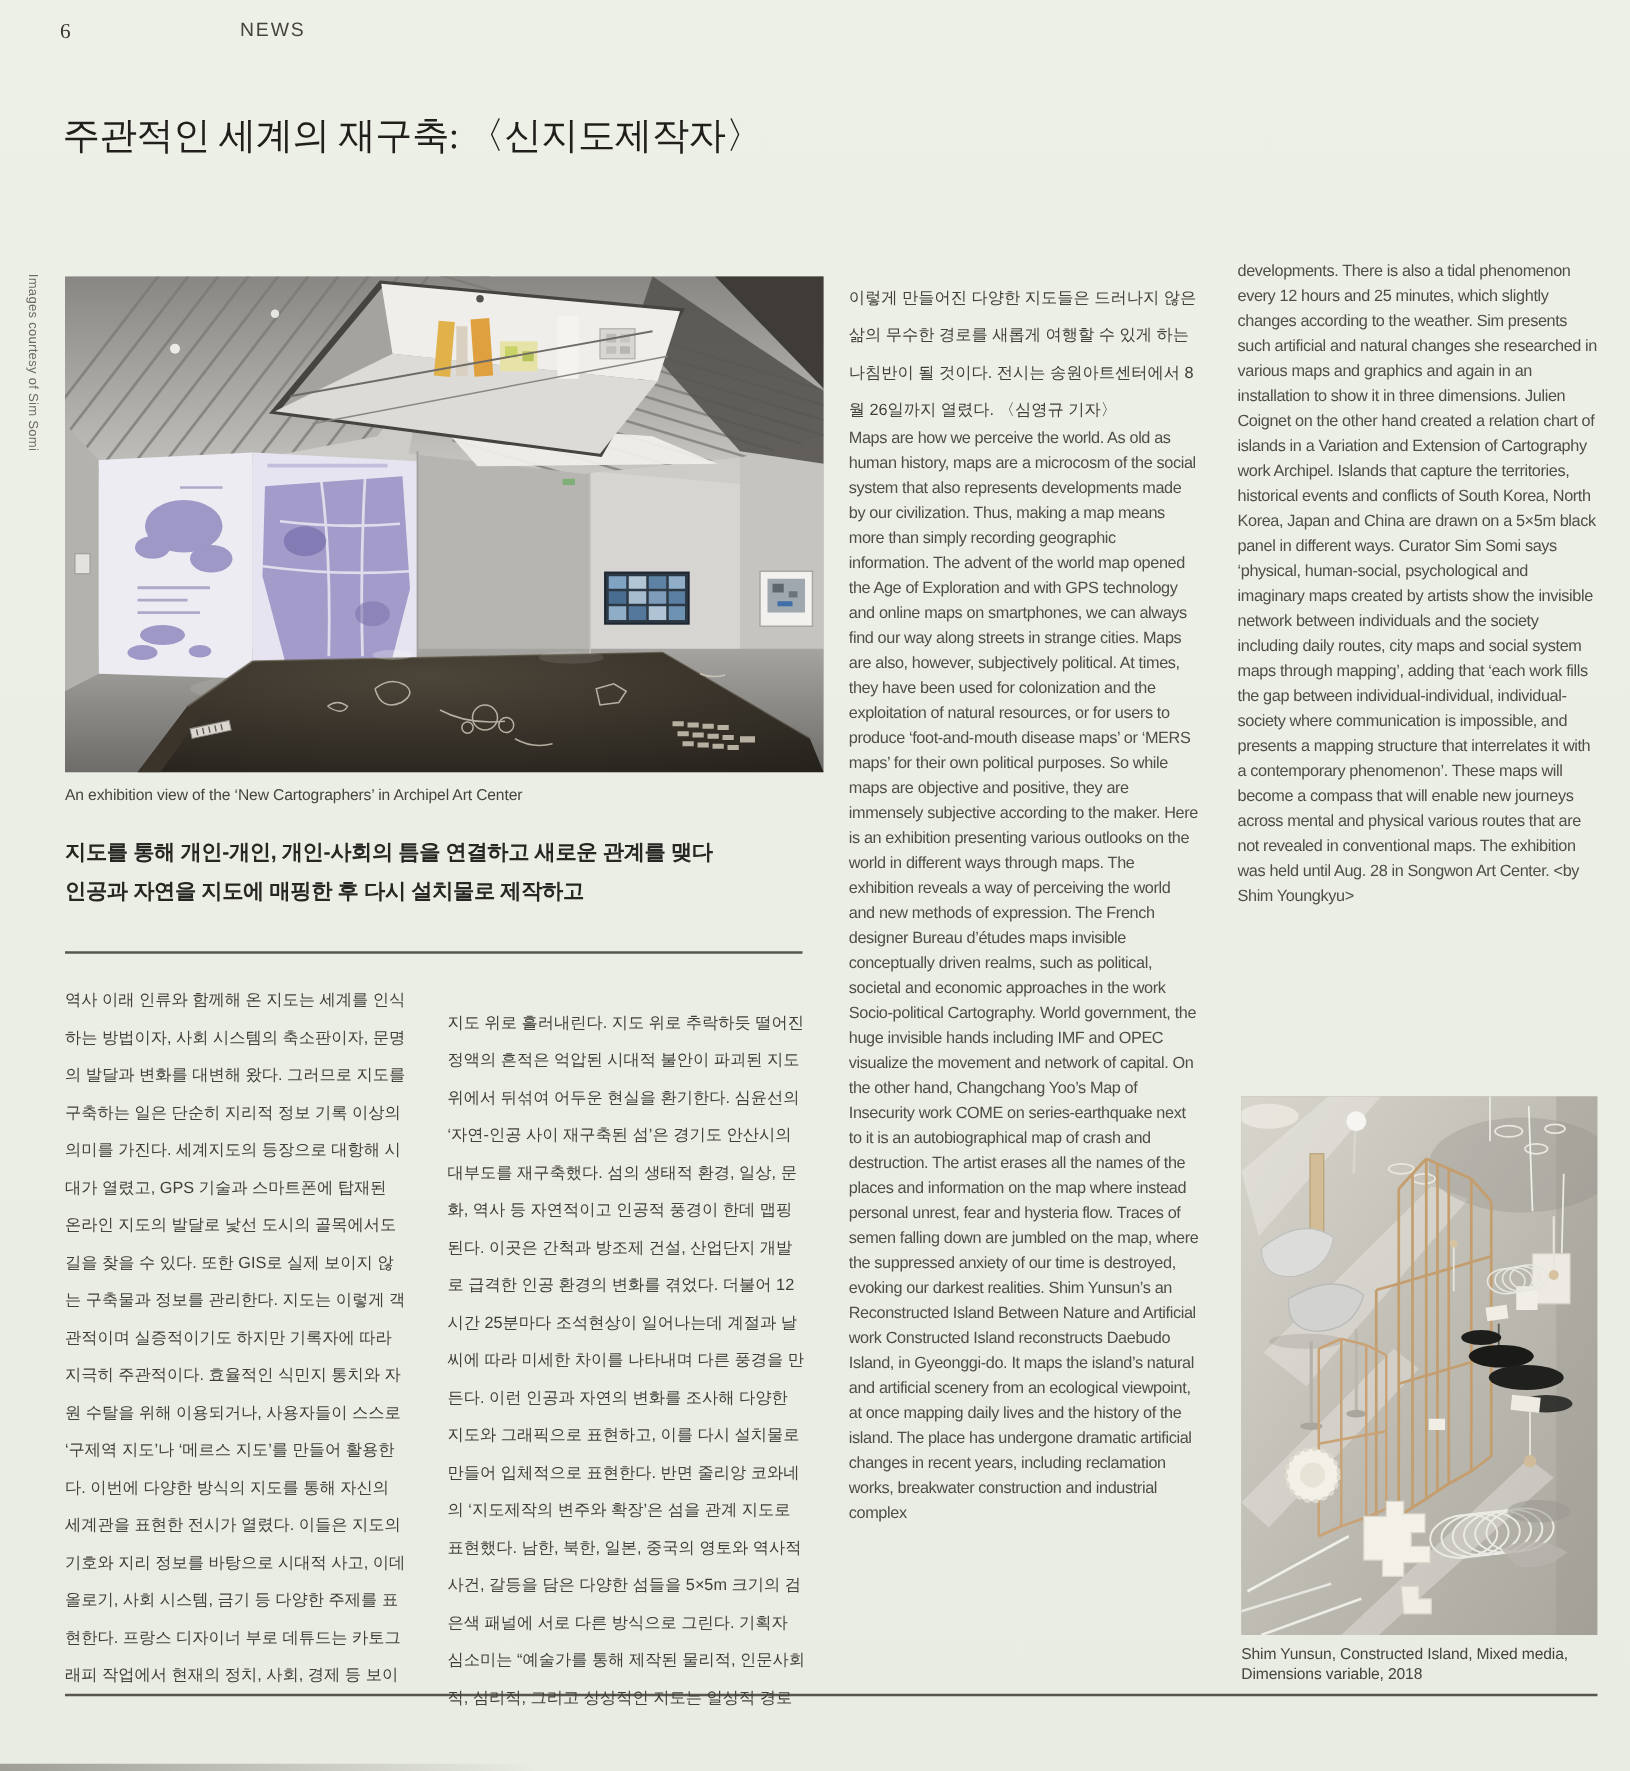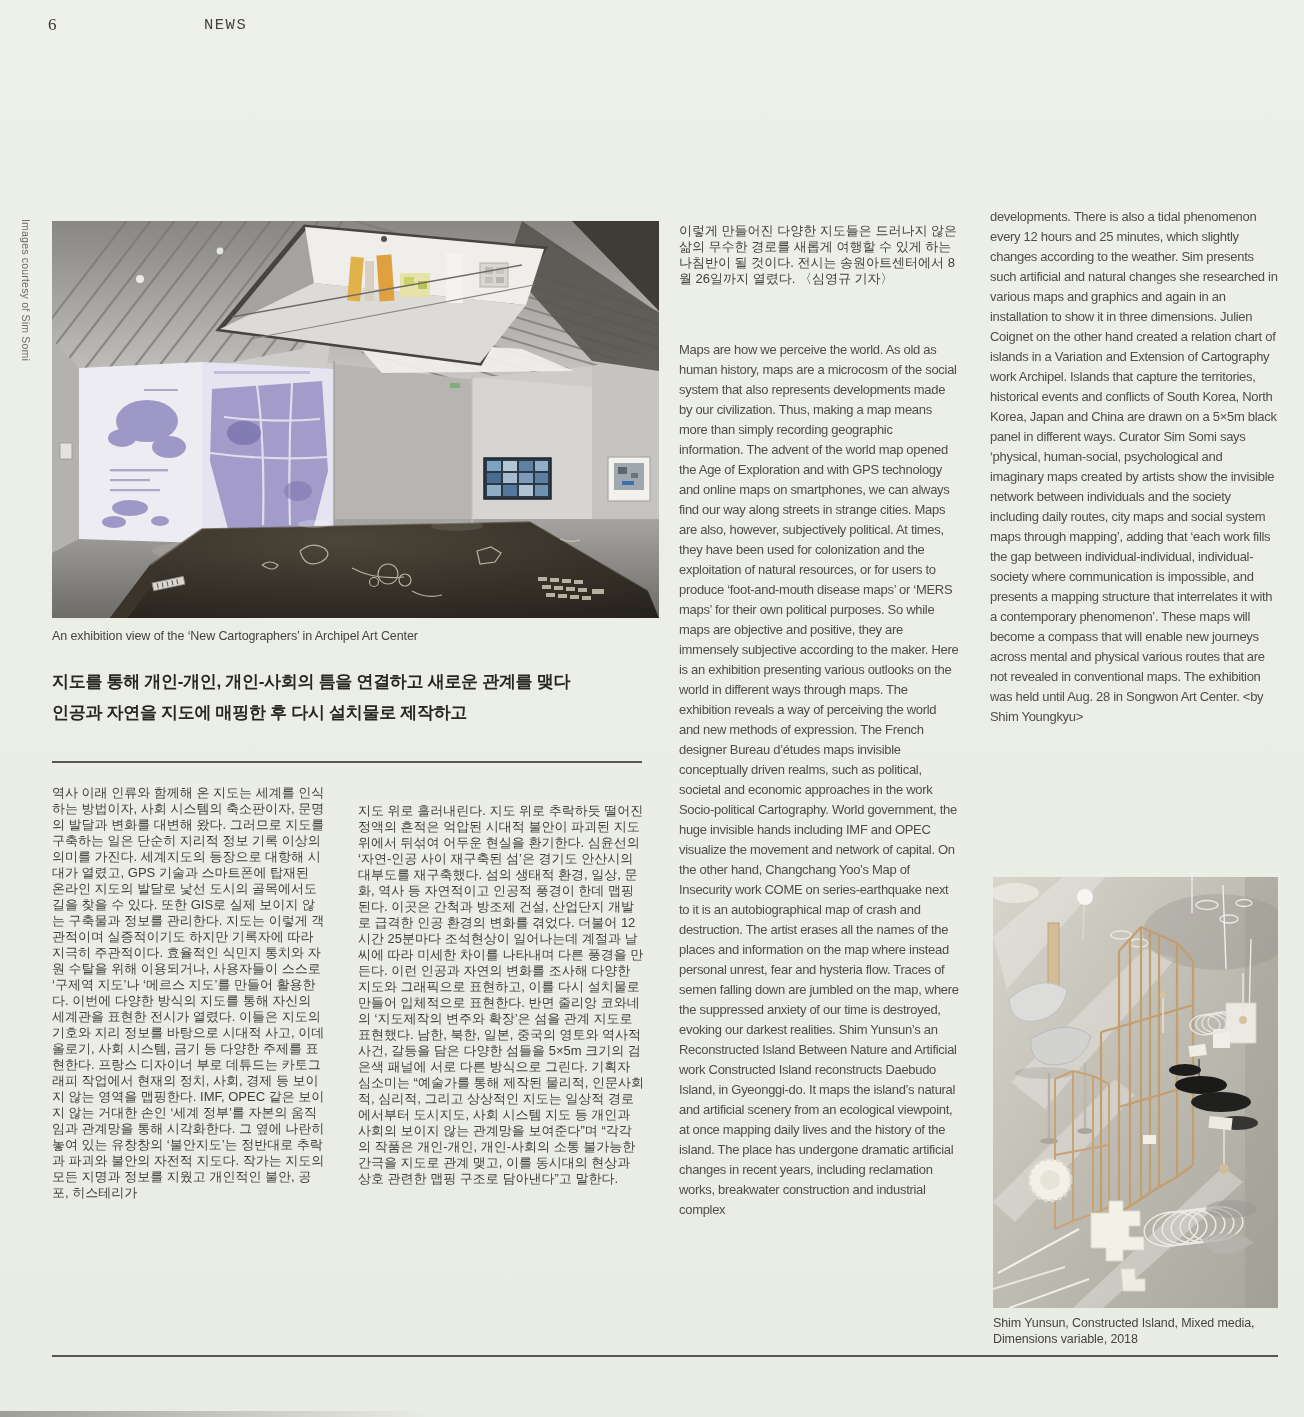--- a/index.html
+++ b/index.html
@@ -9,57 +9,58 @@
     width:1304px;height:1417px;
     margin:0 auto;
     background:linear-gradient(180deg,#edf0e7 0%,#ebeee5 55%,#e9ece3 100%);
     overflow:hidden;
     font-family:"Liberation Sans","DejaVu Sans",sans-serif;
     color:#3f3d3a;
   }
   .abs{position:absolute;}
   
   .page-num{left:48px;top:15px;font-family:"Liberation Serif","DejaVu Serif",serif;font-size:17px;color:#3a3833;}
-  .section{left:204px;top:16px;font-family:Liberation Mono, monospace;font-size:15.5px;letter-spacing:1.5px;color:#45433e;}
+  .section{left:192px;top:16px;font-family:Liberation Sans, sans-serif;font-size:15.5px;letter-spacing:1.5px;color:#45433e;}
   
   .title-ko{left:50px;top:88px;font-family:"Liberation Serif","DejaVu Serif",serif;font-size:30px;font-weight:500;letter-spacing:-0.5px;color:#211f1c;white-space:nowrap;}
   .title-en{left:50px;top:132px;font-family:"Liberation Serif","DejaVu Serif",serif;font-size:24px;font-weight:bold;letter-spacing:-0.2px;color:#211f1c;white-space:nowrap;}
   
   .credit{left:20px;top:219px;height:240px;writing-mode:vertical-rl;font-size:10.5px;color:#6d6b66;letter-spacing:0.2px;}
   
   .photo1{left:52px;top:221px;width:607px;height:397px;background:#c7c5c1;overflow:hidden;}
   .photo2{left:993px;top:877px;width:285px;height:431px;background:#c2bfb7;overflow:hidden;}
   .caption{font-size:12.5px;color:#45443f;letter-spacing:-0.1px;line-height:16px;}
   .cap1{left:52px;top:628px;width:600px;}
   .cap2{left:993px;top:1315px;width:285px;}
   
   .standfirst{left:52px;top:666px;width:640px;font-weight:bold;font-size:17px;line-height:31px;color:#262622;letter-spacing:-0.3px;}
   .standfirst div{white-space:nowrap;}
   
   .rule{background:rgba(62,60,55,0.85);height:2px;}
   .rule1{left:52px;top:761px;width:590px;}
   .rule2{left:52px;top:1355px;width:1226px;}
   
-  .ko-body{font-size:13px;line-height:16px;color:#413f3b;text-align:left;overflow:hidden;}
+  .ko-body{font-size:13px;line-height:30px;color:#413f3b;text-align:left;overflow:hidden;}
   .col1{left:52px;top:785px;width:273px;height:565px;}
   .col2{left:358px;top:803px;width:286px;height:565px;}
   .col3-intro{left:679px;top:223px;width:281px;height:112px;}
   .en-body{font-size:13px;line-height:20px;letter-spacing:-0.3px;color:#504e48;overflow:hidden;}
   .col3-en{left:679px;top:340px;width:281px;height:1012px;}
   .col4-en{left:990px;top:207px;width:289px;height:650px;}
   .scan-edge{left:0;top:1411px;width:430px;height:6px;background:linear-gradient(90deg,rgba(96,94,86,0.55),rgba(96,94,86,0));}
 </style>
 </head>
 <body>
 
 <div id="page">
 
   <div class="abs page-num">6</div>
   <div class="abs section">NEWS</div>
 
+  <div class="abs title-ko">주관적인 세계의 재구축: 〈신지도제작자〉</div>
 
   <div class="abs credit">Images courtesy of Sim Somi</div>
 
   <div class="abs photo1">
     <svg width="607" height="397" viewBox="0 0 607 397">
       <defs>
         <linearGradient id="ceilG" x1="0" y1="0" x2="0" y2="1">
           <stop offset="0" stop-color="#898783"></stop>
             <stop offset="1" stop-color="#c9c7c3"></stop>
         </linearGradient>

